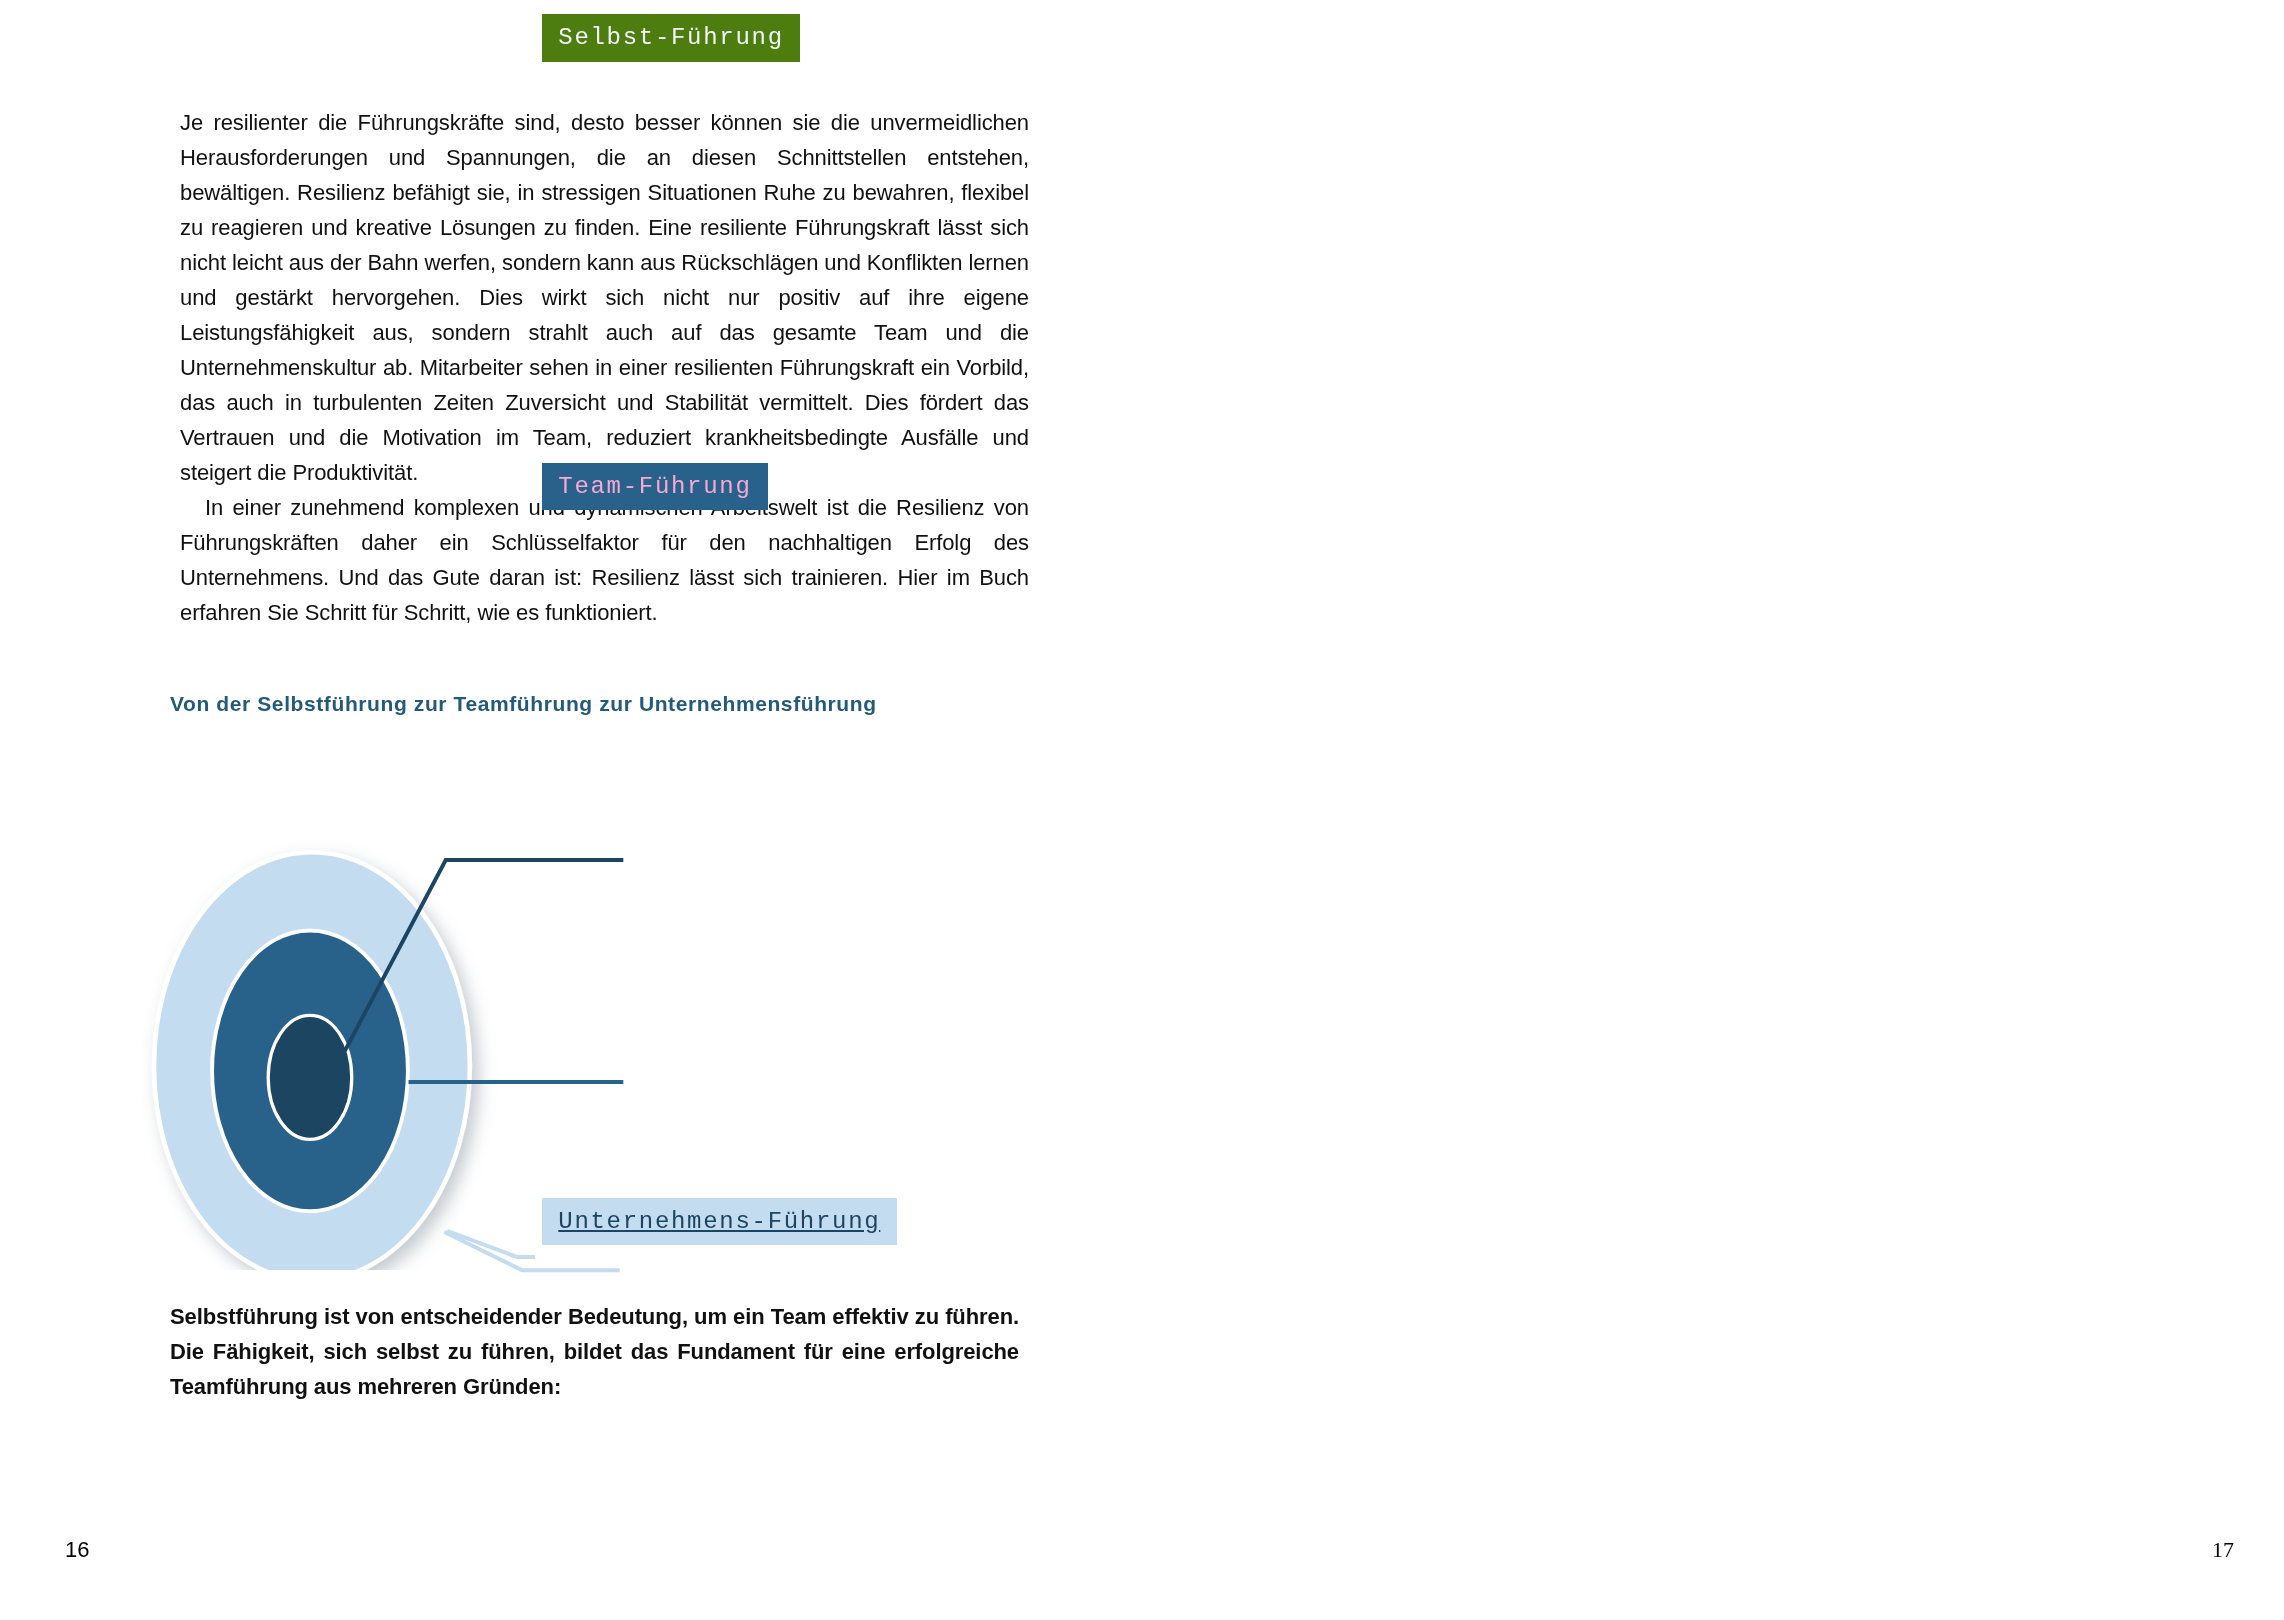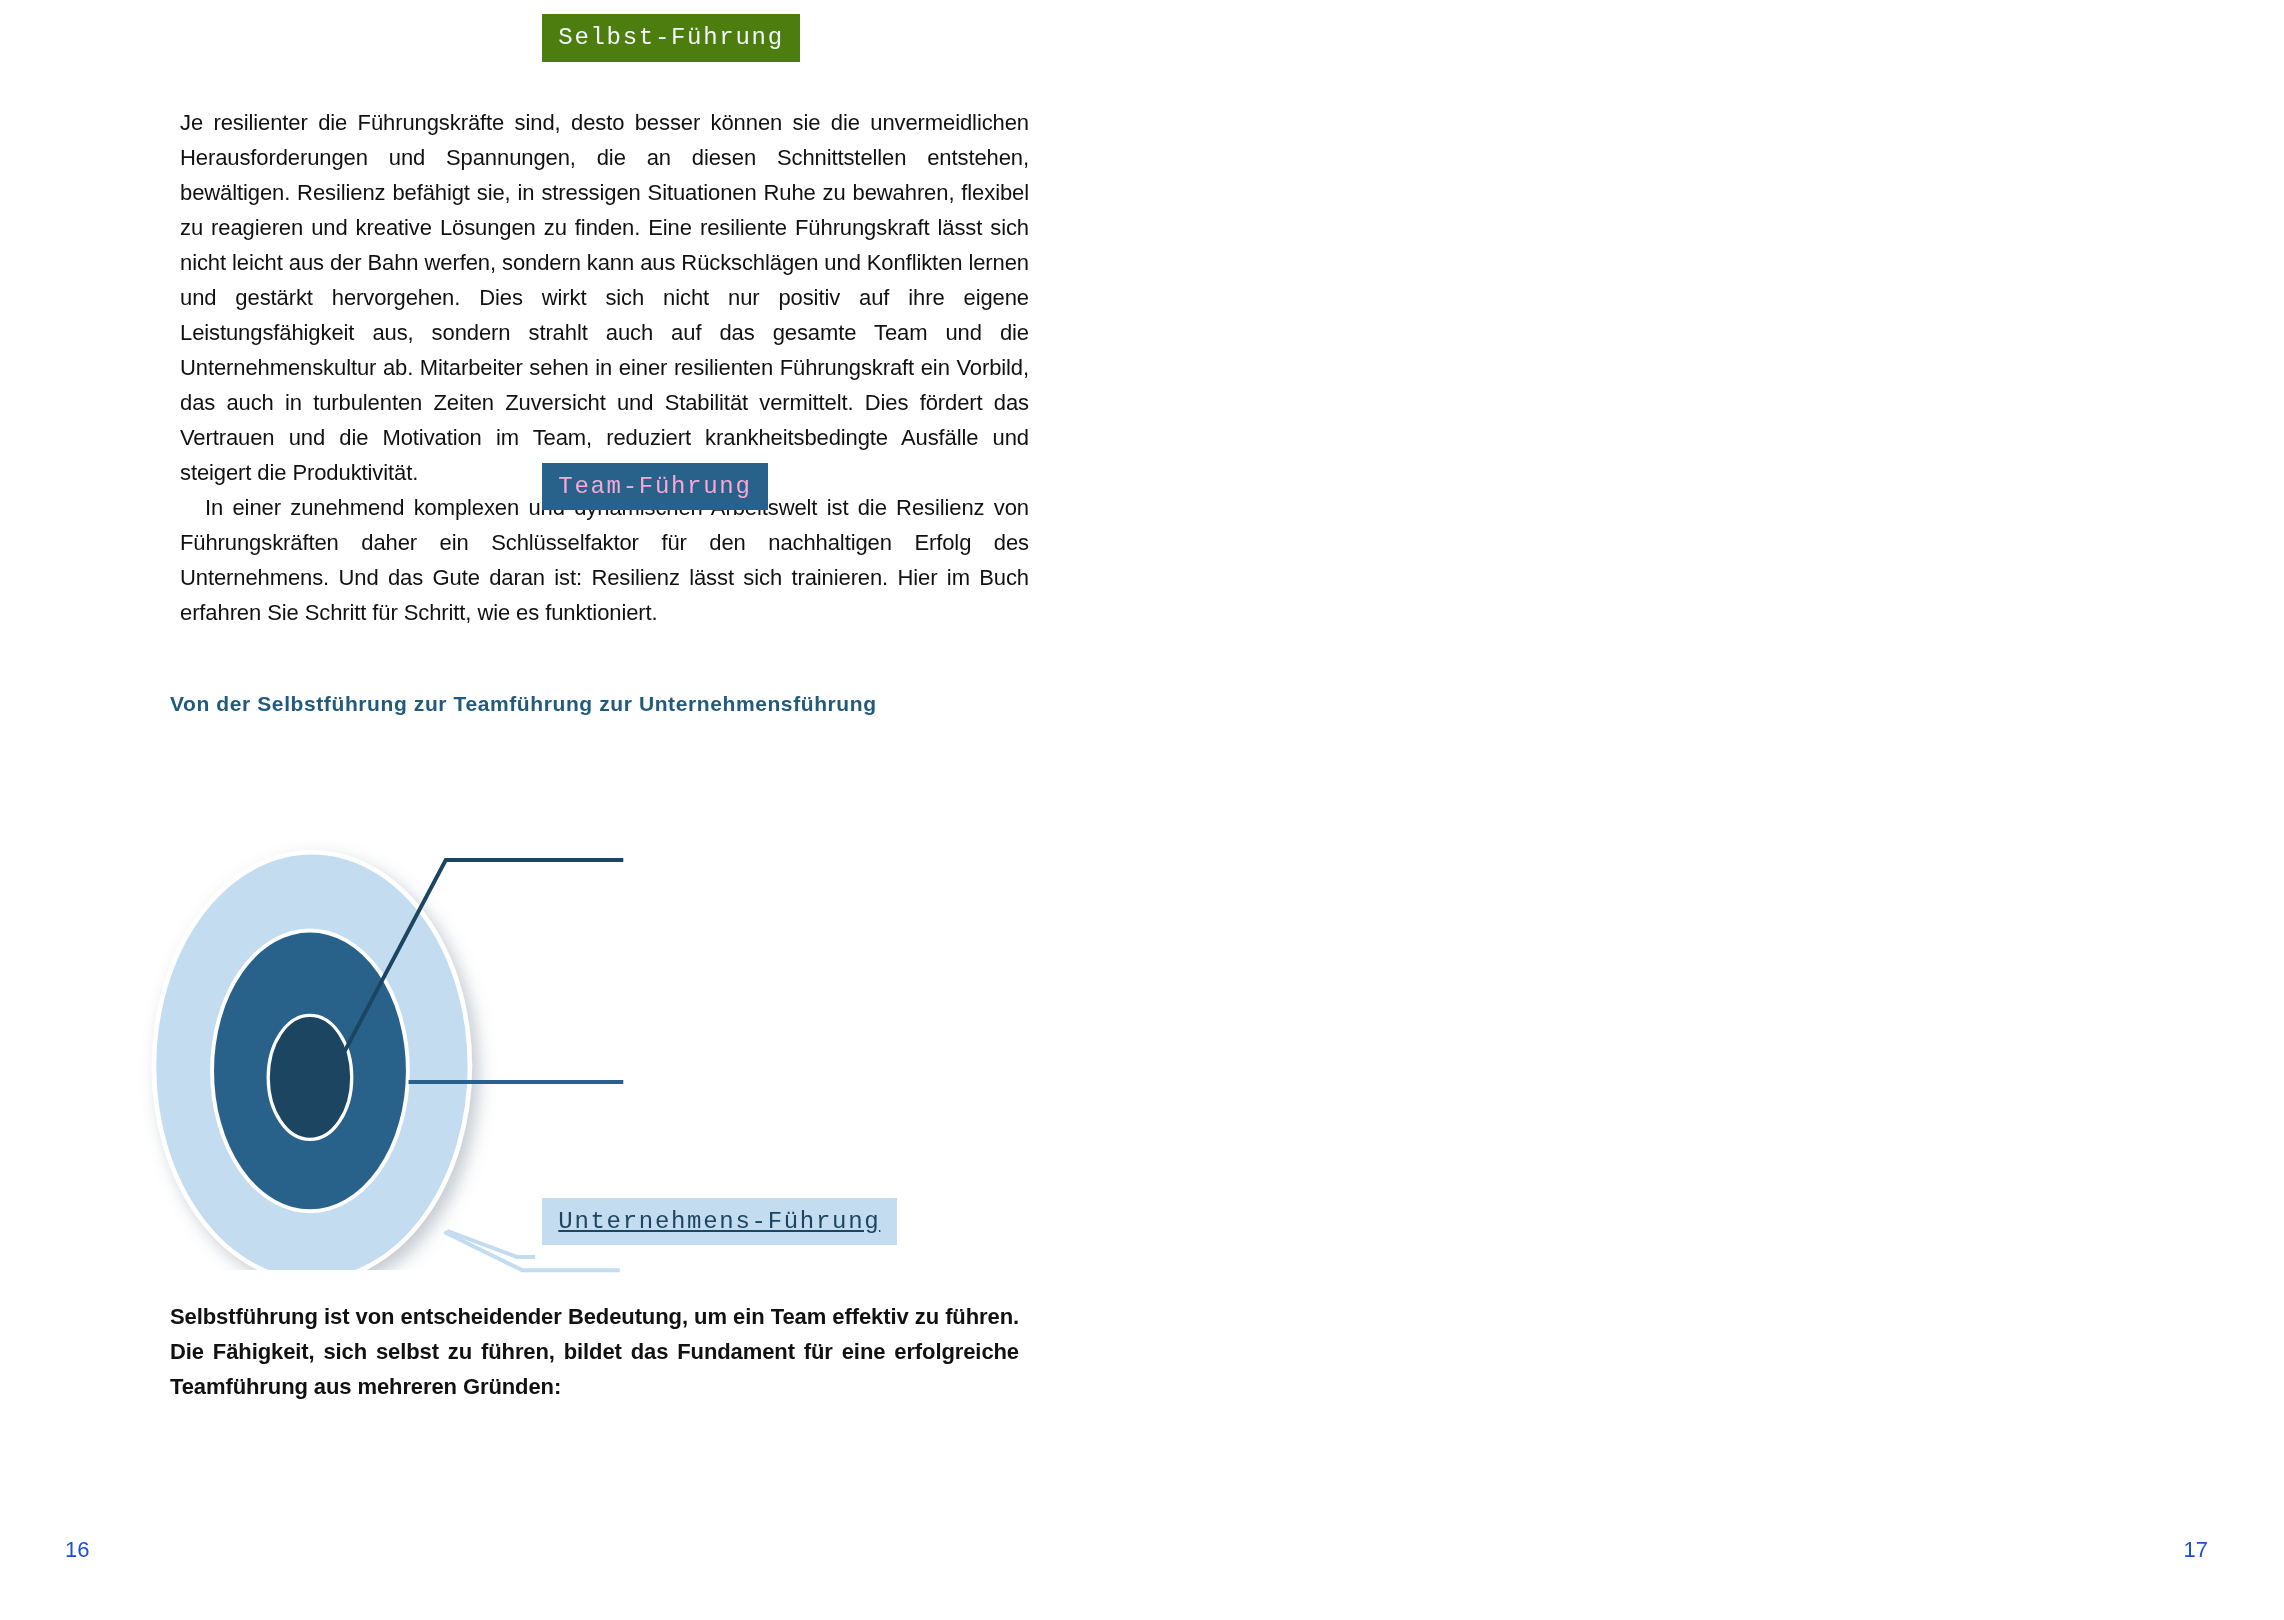--- a/index.html
+++ b/index.html
@@ -99,24 +99,24 @@
     top: 1299px;
     width: 849px;
     font-weight: bold;
   }
 
   
   .folio {
     position: absolute;
     bottom: 57px;
     font-size: 22px;
-    color: #1d4ed8;
+    color: #000000;
   }
   #folio-left  { left: 65px; }
-  #folio-right { right: 76px; }
+  #folio-right { right: 50px; font-family: Liberation Serif, serif; }
 </style>
 </head>
 <body>
 
 <div class="spread">
 
   <div class="page">
 
     <div class="col" id="left-col">
       <p>Je resilienter die Führungskräfte sind, desto besser können sie die unvermeidlichen Herausforderungen und Spannungen, die an diesen Schnittstellen entstehen, bewältigen. Resilienz befähigt sie, in stressigen Situationen Ruhe zu bewahren, flexibel zu reagieren und kreative Lösungen zu finden. Eine resiliente Führungskraft lässt sich nicht leicht aus der Bahn werfen, sondern kann aus Rückschlägen und Konflikten lernen und gestärkt hervorgehen. Dies wirkt sich nicht nur positiv auf ihre eigene Leistungsfähigkeit aus, sondern strahlt auch auf das gesamte Team und die Unternehmenskultur ab. Mitarbeiter sehen in einer resilienten Führungskraft ein Vorbild, das auch in turbulenten Zeiten Zuversicht und Stabilität vermittelt. Dies fördert das Vertrauen und die Motivation im Team, reduziert krankheitsbedingte Ausfälle und steigert die Produktivität.</p>

